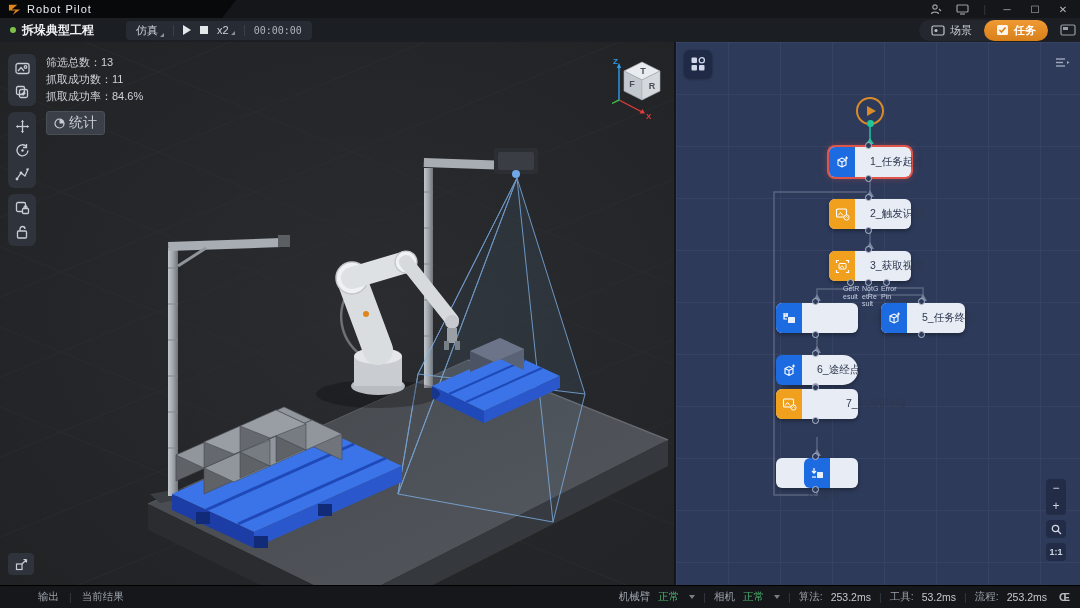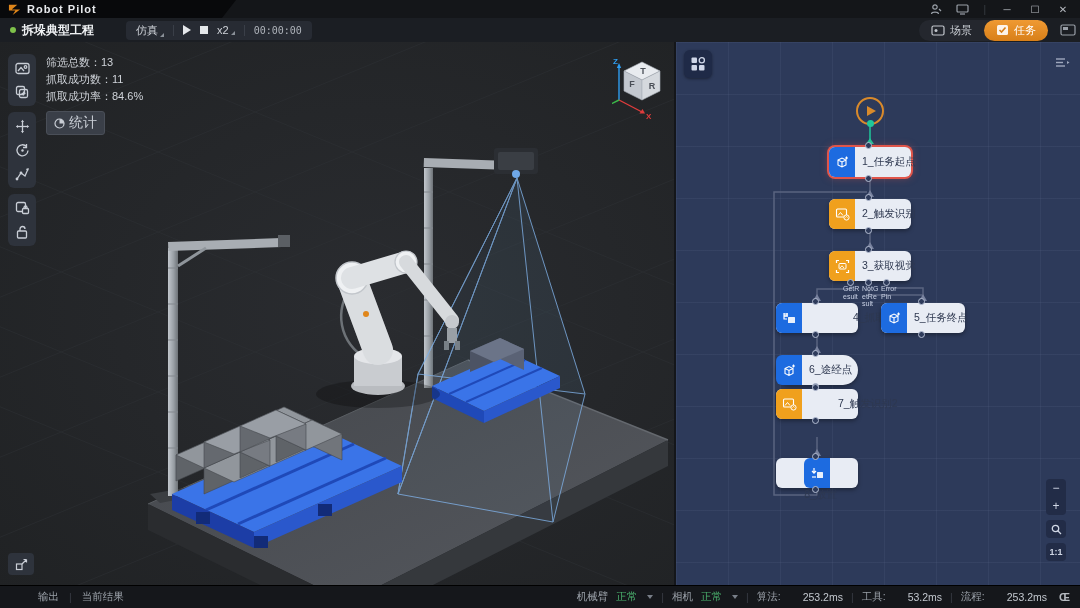--- a/index.html
+++ b/index.html
@@ -5,21 +5,21 @@
   * { margin:0; padding:0; box-sizing:border-box; }
   html,body { width:1080px; height:608px; overflow:hidden; background:#0d0f12;
     font-family:"Liberation Sans", sans-serif; -webkit-font-smoothing:antialiased; }
   .app { position:relative; width:1080px; height:608px; background:#17191d; }
 
   
   .titlebar { position:absolute; left:0; top:0; width:100%; height:18px; background:#141619; display:flex; align-items:center; }
   .logo-zone { width:236px; height:18px; background:#08090b; clip-path:polygon(0 0,100% 0,calc(100% - 14px) 100%,0 100%);
     display:flex; align-items:center; padding-left:8px; gap:6px; }
   .logo-mark { width:13px; height:13px; }
-  .app-name { color:#e8eaed; font-size:11px; font-weight:bold; letter-spacing:1px; }
+  .app-name { color:#e8eaed; font-size:11px; font-weight:normal; letter-spacing:1px; }
   .menus { display:flex; gap:22px; margin-left:36px; }
   .menus span { color:#c3c7cd; font-size:11px; cursor:default; }
   .tb-right { margin-left:auto; display:flex; align-items:center; gap:14px; padding-right:10px; color:#9aa0a8; }
   .tb-right .sep { color:#3a3e45; font-size:10px; }
   .winbtn { font-size:10px; color:#b6bac0; width:14px; text-align:center; }
 
   
   .toolbar { position:absolute; left:0; top:18px; width:100%; height:24px; background:#1b1e23; display:flex; align-items:center; }
   .proj { display:flex; align-items:center; gap:6px; padding-left:10px; width:100px; }
   .dot { width:6px; height:6px; border-radius:50%; background:#7ec14a; }
@@ -27,21 +27,21 @@
   .simbar { margin-left:26px; height:19px; background:#272b33; border-radius:4px; display:flex; align-items:center; padding:0 10px; gap:9px; }
   .simbar .lbl { color:#cfd3d9; font-size:11px; display:flex; }
   .corner { width:0; height:0; border-left:4px solid transparent; border-bottom:4px solid #8a9098; align-self:flex-end; margin:0 0 1px 2px; }
   .vsep { width:1px; height:11px; background:#3a3f48; }
   .play-ico { width:0; height:0; border-left:8px solid #e4e7ea; border-top:5px solid transparent; border-bottom:5px solid transparent; }
   .stop-ico { width:8px; height:8px; background:#e4e7ea; }
   .timer { color:#aeb3ba; font-size:10px; font-family:"DejaVu Sans Mono", monospace; }
   .tb2-right { margin-left:auto; display:flex; align-items:center; gap:8px; }
   .seg-wrap { display:flex; align-items:center; background:#24272e; border-radius:11px; height:21px; }
   .seg { display:flex; align-items:center; gap:5px; padding:0 12px; height:21px; border-radius:11px; font-size:11px; color:#c3c7cd; }
-  .seg.active { background:linear-gradient(180deg,#ef9a33,#d87f18); color:#fff; font-weight:normal; }
+  .seg.active { background:linear-gradient(180deg,#ef9a33,#d87f18); color:#fff; font-weight:bold; }
   .mini-btn { width:24px; height:18px; border-radius:3px; display:flex; align-items:center; justify-content:center; }
 
   
   .viewport { position:absolute; left:0; top:42px; width:674px; height:543px; background:#15803d; overflow:hidden; }
   .scene { position:absolute; inset:0; }
 
   .ltools { position:absolute; left:8px; top:12px; display:flex; flex-direction:column; gap:6px; }
   .tool-group { background:#2e333c; border-radius:6px; padding:3px 2px; display:flex; flex-direction:column; gap:2px; width:28px; }
   .tool-btn { width:24px; height:22px; display:flex; align-items:center; justify-content:center; border-radius:4px; }
   .tool-btn svg { stroke:#c9ced6; fill:none; stroke-width:1.3; }
@@ -64,21 +64,21 @@
     display:flex; align-items:center; justify-content:center; box-shadow:0 1px 3px rgba(0,0,0,.4); }
   .fp-sort { position:absolute; right:10px; top:12px; }
 
   .flow-svg { position:absolute; inset:0; }
 
   .node { position:absolute; width:82px; height:30px; background:#e8ecf4; border-radius:6px; display:flex; align-items:center; box-shadow:0 2px 4px rgba(0,0,0,.35); }
   .node.selected { box-shadow:0 0 0 2px #e0554a, 0 0 8px rgba(224,85,74,.55); }
   .node-ico { width:26px; height:30px; border-radius:6px 0 0 6px; display:flex; align-items:center; justify-content:center; flex:none; }
   .node-ico.blue { background:#1d6be0; }
   .node-ico.orange { background:#f0a01d; }
-  .node-label { font-size:10.5px; color:#2e3850; padding-left:7px; white-space:nowrap; }
+  .node-label { font-size:10.5px; color:#2e3850; padding-left:15px; white-space:nowrap; }
   .p { position:absolute; width:7px; height:7px; border-radius:50%; background:#2d3a5a; border:1.5px solid #b4bdd2; }
   .p.t { top:-5px; left:calc(50% - 5px); }
   .p.b { bottom:-5px; left:calc(50% - 5px); }
   .start-node { position:absolute; left:180px; top:55px; width:28px; height:28px; border-radius:50%; border:2px solid #d98a2b;
     background:#2d3a5a; display:flex; align-items:center; justify-content:center; }
   .start-play { width:0; height:0; border-left:9px solid #d98a2b; border-top:5.5px solid transparent; border-bottom:5.5px solid transparent; margin-left:2px; }
   .start-dot { position:absolute; left:calc(50% - 3.5px); bottom:-4px; width:7px; height:7px; border-radius:50%; background:#1fc79b; }
   .port-label { position:absolute; width:18px; font-size:7px; line-height:7.5px; color:#c9d1e4; word-break:break-all; }
 
   .zoomers { position:absolute; right:14px; bottom:24px; display:flex; flex-direction:column; gap:5px; align-items:center; }
@@ -88,21 +88,21 @@
   .zbtn.ratio { font-size:9px; font-weight:bold; }
 
   
   .statusbar { position:absolute; left:0; bottom:0; width:100%; height:23px; background:#15171b; border-top:1px solid #000;
     display:flex; align-items:center; font-size:10.5px; color:#9aa0a8; }
   .statusbar .lsec { display:flex; align-items:center; gap:10px; padding-left:38px; }
   .statusbar .rsec { margin-left:auto; display:flex; align-items:center; gap:8px; padding-right:10px; }
   .st-sep { color:#383c44; }
   .st-green { color:#4ab16d; }
   .caret { width:0; height:0; border-left:3.5px solid transparent; border-right:3.5px solid transparent; border-top:4px solid #787e88; display:inline-block; margin-left:2px; }
-  .st-val { color:#c3c8cf;margin-left:14px; }
+  .st-val { color:#c3c8cf; }
   .brand { color:#b6bac0; font-size:11px; font-weight:bold; margin-left:4px; }
 </style>
 </head>
 <body>
 
 <div class="app">
 
   <div class="titlebar">
     <div class="logo-zone">
       <svg class="logo-mark" viewBox="0 0 14 14">

